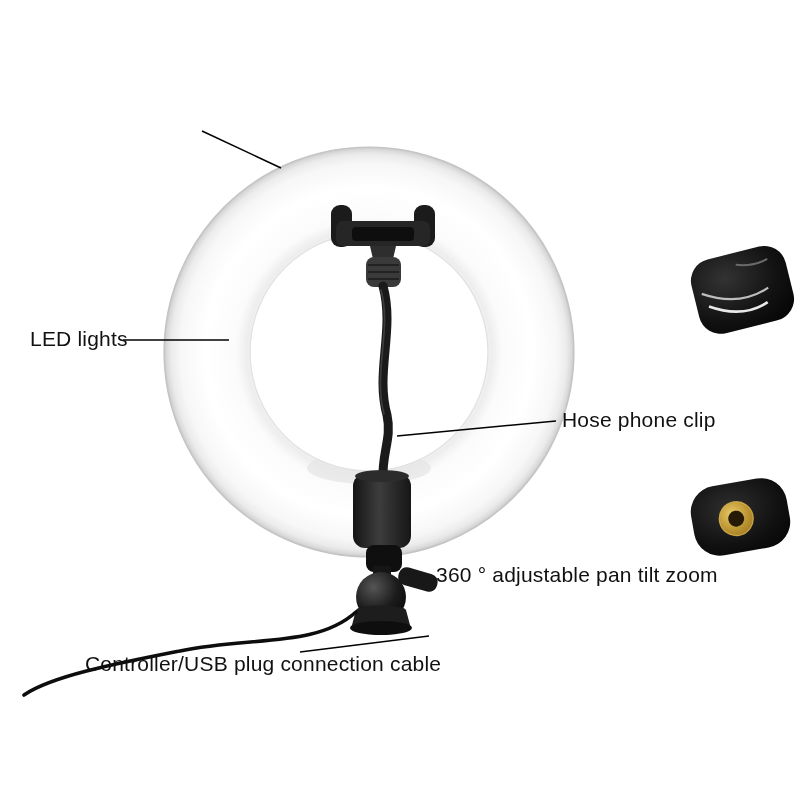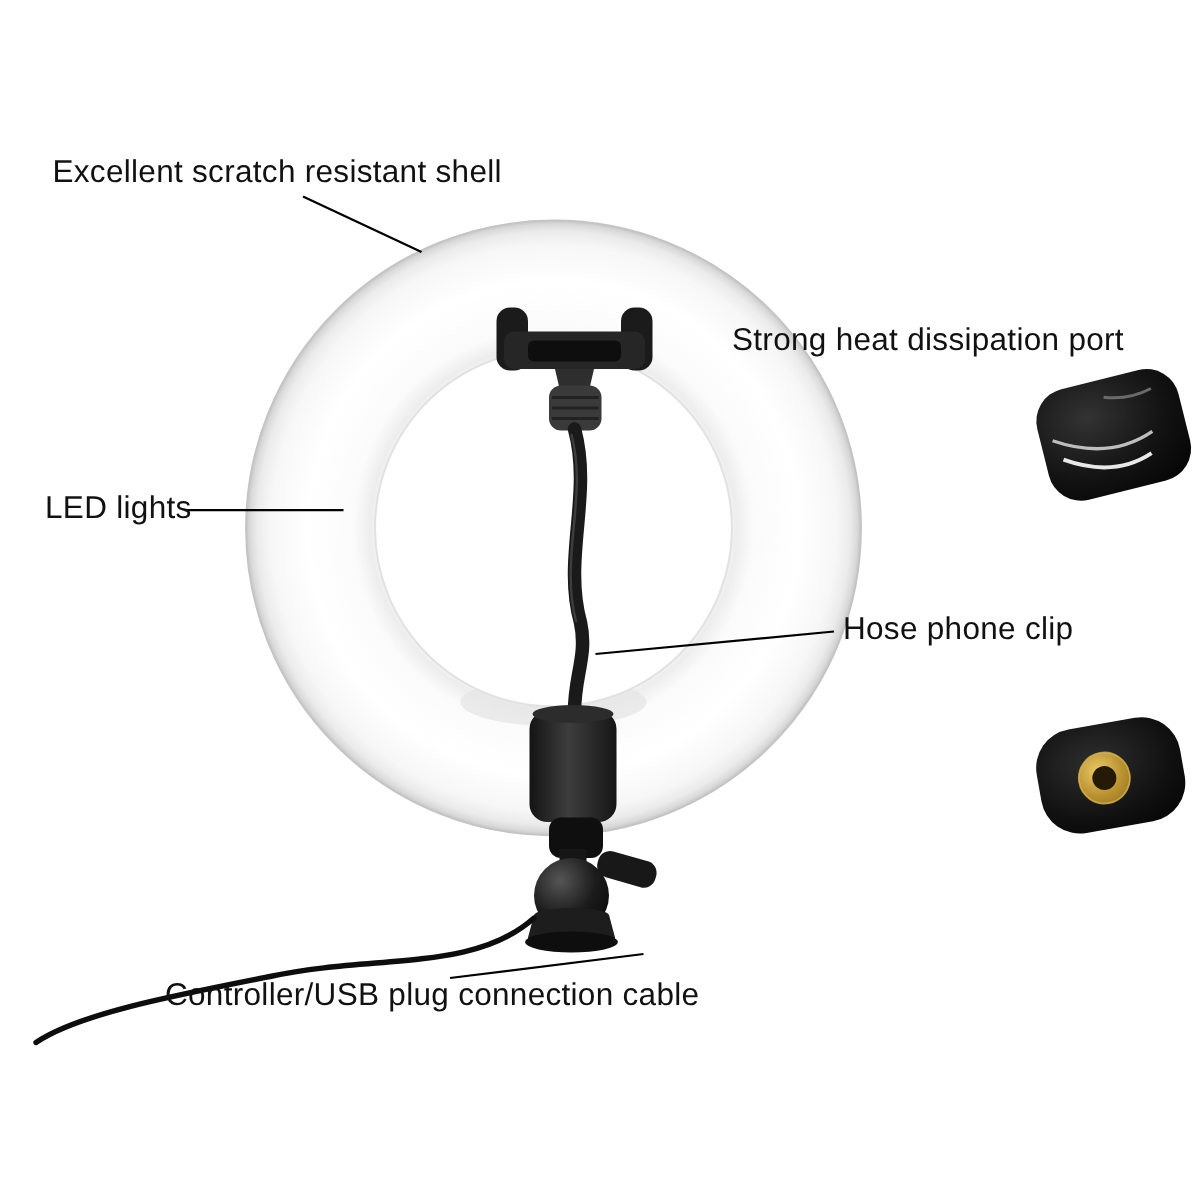--- a/index.html
+++ b/index.html
@@ -20,21 +20,21 @@
     font-size:21px;
     font-weight:500;
     color:var(--text);
     letter-spacing:.2px;
   }
   .lbl-shell{left:35px;top:103px;}
   .lbl-heat{left:488px;top:215px;}
   .lbl-led{left:10px;top:327px;margin-left:20px;}
   .lbl-hose{left:562px;top:408px;text-align:center;}
   .lbl-pan{left:436px;top:563px;}
-  .lbl-cable{left:85px;top:652px;margin-left:25px;}
+  .lbl-cable{left:85px;top:652px;}
 </style>
 </head>
 <body>
 
 <div class="stage">
 
   <svg width="800" height="800" viewBox="0 0 800 800">
     <defs>
       <radialGradient id="ringGrad" gradientUnits="userSpaceOnUse" cx="369" cy="352" r="205">
         <stop offset="0" stop-color="#ffffff"></stop>
@@ -132,23 +132,22 @@
     </g>
 
     <g stroke="#000000" stroke-width="1.5">
       <line x1="202" y1="131" x2="281" y2="168"></line>
       <line x1="123" y1="340" x2="229" y2="340"></line>
       <line x1="397" y1="436" x2="556" y2="421"></line>
       <line x1="429" y1="636" x2="300" y2="652"></line>
     </g>
   </svg>
 
-  <div class="callout lbl-shell">Excellent scratch resistant shell</div>
 
-  <div class="callout lbl-heat">Strong heat dissipation port</div>
 
   <div class="callout lbl-led">LED lights</div>
 
   <div class="callout lbl-hose">Hose phone clip</div>
 
+  <div class="callout lbl-pan">360 ° adjustable pan tilt zoom</div>
 
   <div class="callout lbl-cable">Controller/USB plug connection cable</div>
 </div>
 
 </body></html>

